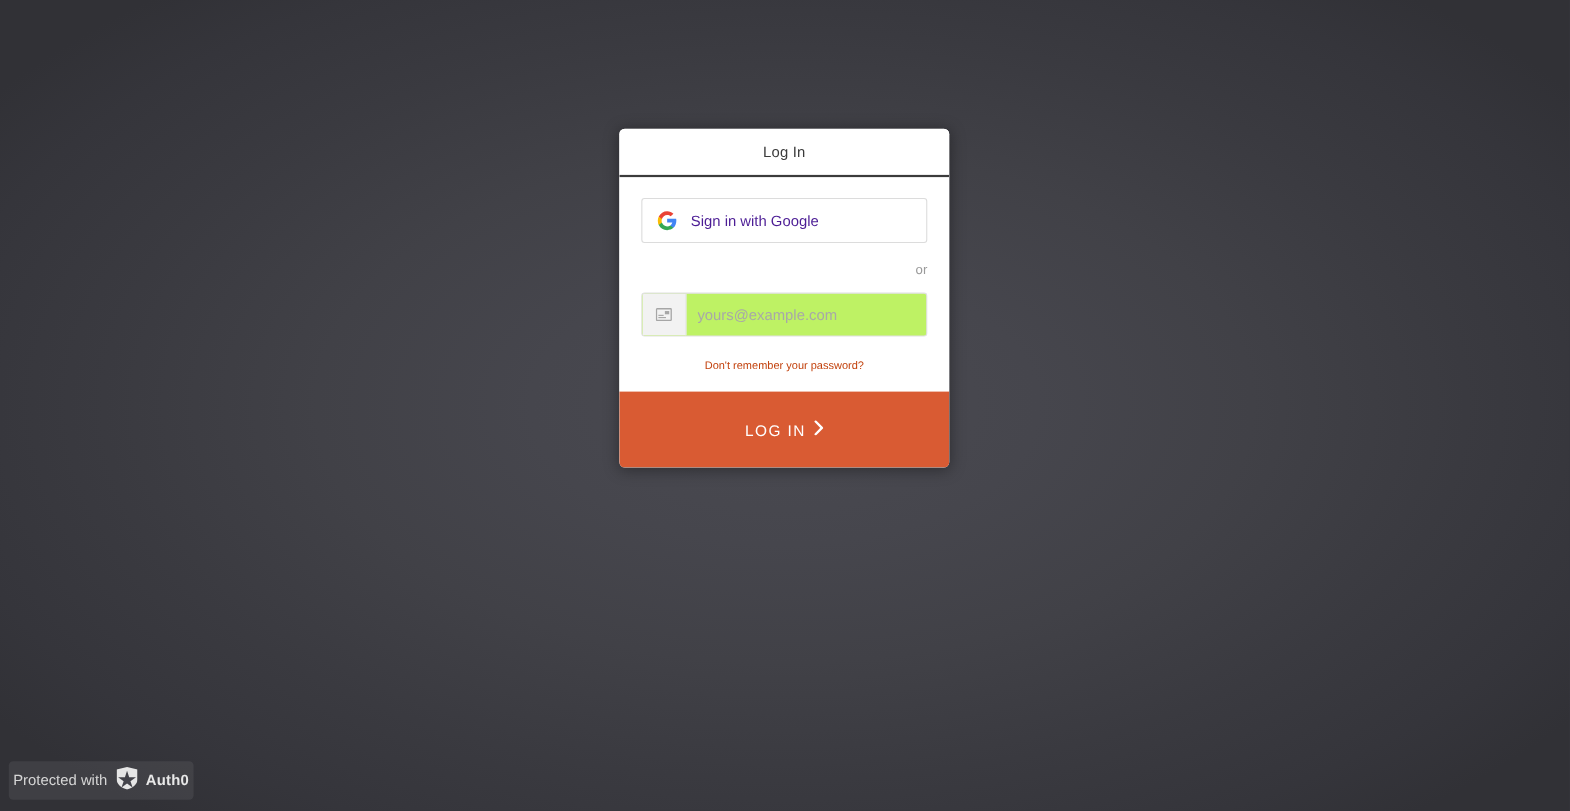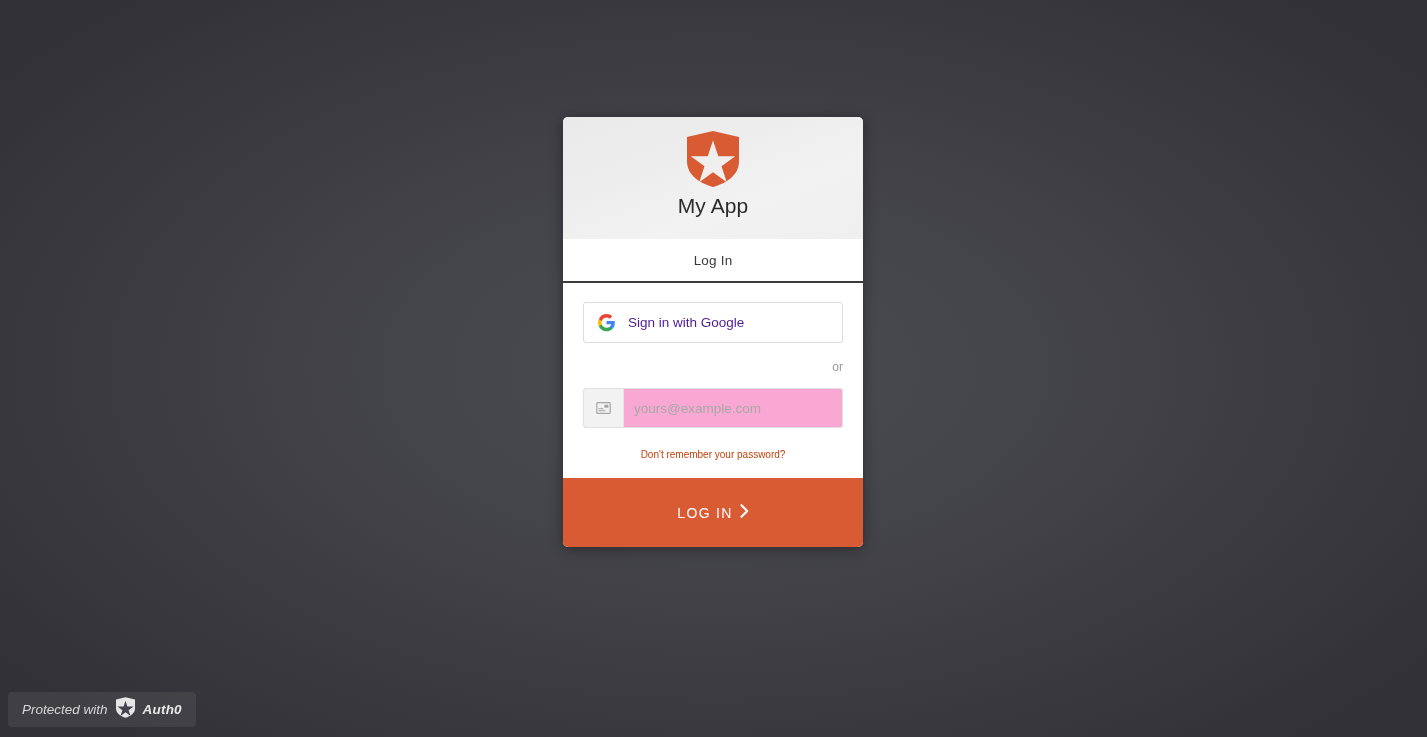--- a/index.html
+++ b/index.html
@@ -136,21 +136,21 @@
 
   
   .field {
     display: flex;
     align-items: stretch;
     height: 40px;
     border: 1px solid #e0e0e0;
     border-radius: 3px;
     margin-bottom: 12px;
     overflow: hidden;
-    background: #f9a8d4;
+    background: #bef264;
   }
 
   .field-icon {
     flex: 0 0 40px;
     background: #f2f2f2;
     display: flex;
     align-items: center;
     justify-content: center;
     border-right: 1px solid #e5e5e5;
   }
@@ -199,27 +199,26 @@
 
   
   #auth0-badge {
     position: absolute;
     left: 8px;
     bottom: 10px;
     height: 35px;
     display: flex;
     align-items: center;
     gap: 8px;
-    padding: 0 14px;
+    padding: 0 4px;
     border-radius: 4px;
     background: rgba(255,255,255,0.07);
     z-index: 10;
     text-decoration: none;
     cursor: pointer;
-    font-style: italic;
   }
 
   .badge-text {
     font-size: 13.5px;
     color: #d6d6d6;
   }
 
   .badge-brand {
     font-size: 13.5px;
     color: #e8e8e8;
@@ -227,29 +226,20 @@
     letter-spacing: 0.2px;
   }
 </style>
 </head>
 <body>
 
 <div id="backdrop"></div>
 
 <div id="login-card">
 
-  <div class="card-header">
-    <span>
-      <svg class="brand-logo" viewBox="0 0 52 56" xmlns="http://www.w3.org/2000/svg">
-        <path d="M26 0 L52 6 V30 C52 44 40 52 26 56 C12 52 0 44 0 30 V6 Z" fill="#d95b33"></path>
-        <path d="M26 9.5 L31.3 25.3 H48.2 L34.5 35.2 L39.8 51.2 L26 41.3 L12.2 51.2 L17.5 35.2 L3.8 25.3 H20.7 Z" fill="#f0efee"></path>
-      </svg>
-    </span>
-    <div class="app-title">My App</div>
-  </div>
 
   <div class="tab-strip">
     <button class="tab active">Log In</button>
   </div>
 
   <div class="card-body">
 
     <button class="social-btn">
       <span class="social-icon-wrap">
         <svg width="19" height="19" viewBox="0 0 48 48" xmlns="http://www.w3.org/2000/svg">

